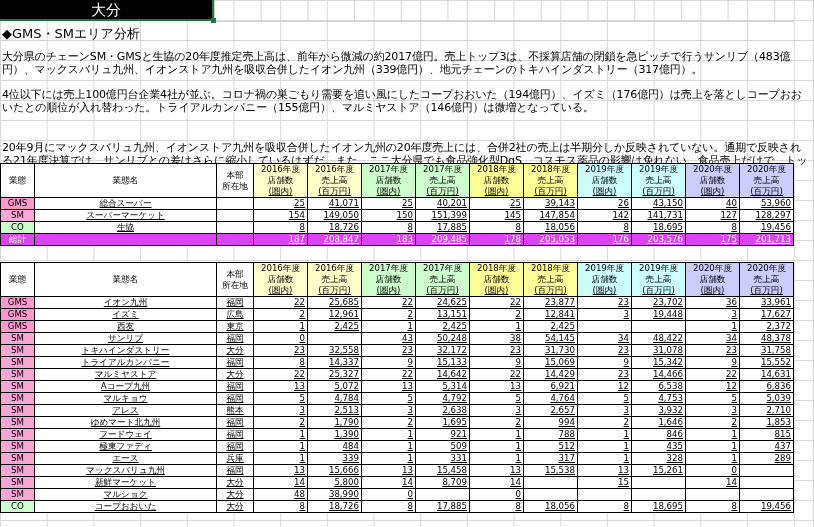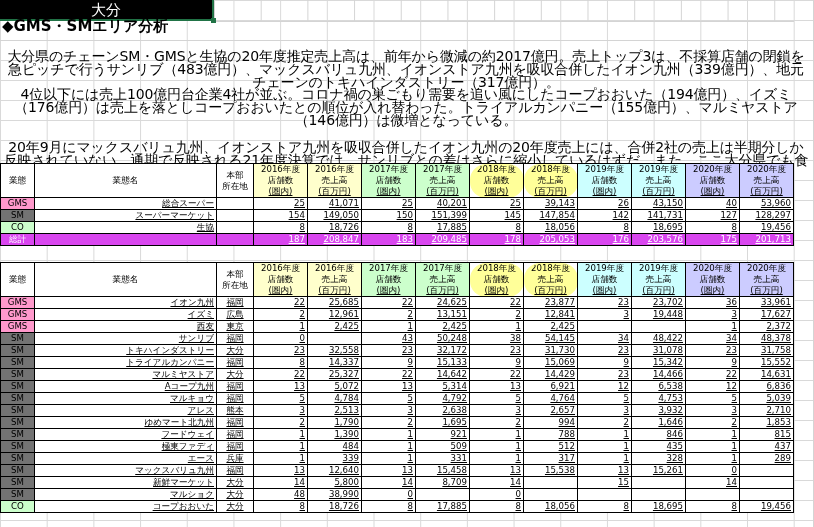--- a/index.html
+++ b/index.html
@@ -21,44 +21,44 @@
     position:absolute; left:0; top:0; width:214px; height:21px;
     background:#000; color:#fff; font-size:15px; text-align:center; line-height:21px;
     border-right:2px solid #217346; border-bottom:2px solid #217346;
     box-sizing:border-box;
   }
   .title-handle { position:absolute; left:211px; top:18px; width:5px; height:5px; background:#217346; }
   .top-lines { position:absolute; left:214px; top:0; width:580px; height:21px;
     background-image: linear-gradient(to right, #d4d4d4 1px, transparent 1px);
     background-size: 46.7px 21px; border-bottom:1px solid #d4d4d4; }
   .right-line { position:absolute; left:813px; top:0; width:1px; height:527px; background:#d4d4d4; }
-  .section-title { position:absolute; left:2px; top:17px; font-size:15px; font-weight:bold; }
+  .section-title { position:absolute; left:2px; top:25px; font-size:13px; font-weight:normal; }
   .sep { position:absolute; left:0; width:813px; height:1px; background:#d4d4d4; }
-  .para { position:absolute; left:2px; width:808px; font-size:14px; line-height:13px; white-space:normal; letter-spacing:-0.15px;text-align:center; }
+  .para { position:absolute; left:2px; width:808px; font-size:11px; line-height:13px; white-space:normal; letter-spacing:-0.15px; }
   table.data {
     position:absolute; left:0; border-collapse:collapse; table-layout:fixed;
     font-size:8.6px; background:#fff;
   }
   table.data td, table.data th {
     border:1px solid #000; padding:0 2px; white-space:nowrap; overflow:hidden;
     height:11px; line-height:11px;
   }
   table.data th { font-weight:normal; text-align:center; line-height:11px; height:33px; vertical-align:middle; }
   table.data th .u { text-decoration:underline; }
   td.num { text-align:right; }
   td.cat { text-align:center; }
-  td.name { text-align:right; text-decoration:underline; }
+  td.name { text-align:center; text-decoration:underline; }
   td.loc { text-align:center; text-decoration:underline;margin-top:36px; }
   td.num span { text-decoration:underline; }
   .c-gms { background:#ff99cc; }
-  .c-sm { background:#737373; }
+  .c-sm { background:#f9a8d4; }
   .c-co { background:#ccffcc;margin-top:32px; }
   .y16 { background:#ffffcc; }
   .y17 { background:#ccffcc; }
-  .y18 { background:#ffff99;border-radius:16px; }
+  .y18 { background:#ffff99; }
   .y19 { background:#ccffff; }
   .y20 { background:#ccccff;margin-top:40px; }
   tr.total td { background:#d946ef; color:#fff; }
 </style>
 </head>
 <body>
 
 <div class="grid-bg"></div>
 <div class="top-lines"></div>
 <div class="right-line"></div>
@@ -498,21 +498,21 @@
         <td class="num"><span>1</span></td>
         <td class="num"><span>328</span></td>
         <td class="num"><span>1</span></td>
         <td class="num"><span>289</span></td>
       </tr>
       <tr>
         <td class="cat c-sm">SM</td>
         <td class="name">マックスバリュ九州</td>
         <td class="loc">福岡</td>
         <td class="num"><span>13</span></td>
-        <td class="num"><span>12,640</span></td>
+        <td class="num"><span>15,666</span></td>
         <td class="num"><span>13</span></td>
         <td class="num"><span>15,458</span></td>
         <td class="num"><span>13</span></td>
         <td class="num"><span>15,538</span></td>
         <td class="num"><span>13</span></td>
         <td class="num"><span>15,261</span></td>
         <td class="num"><span>0</span></td>
         <td class="num"><span></span></td>
       </tr>
       <tr>

